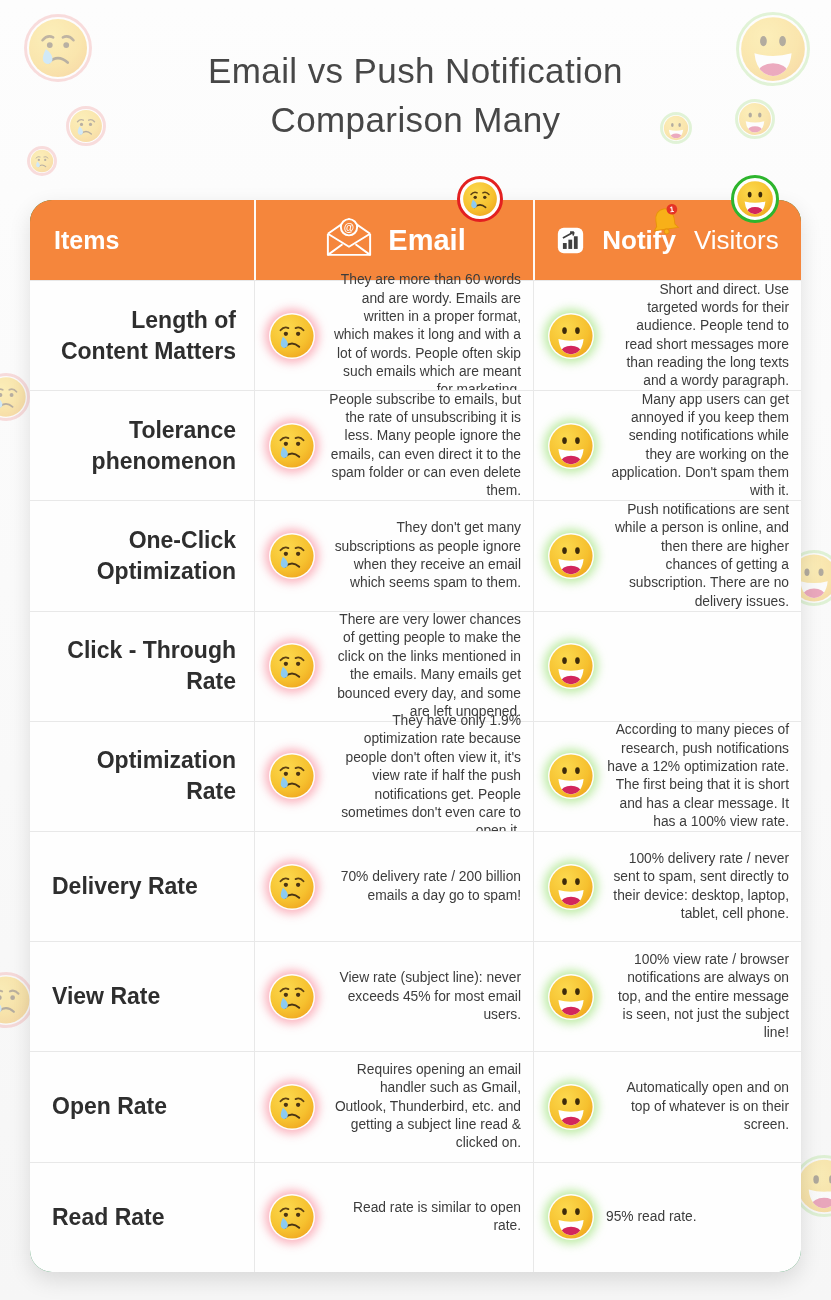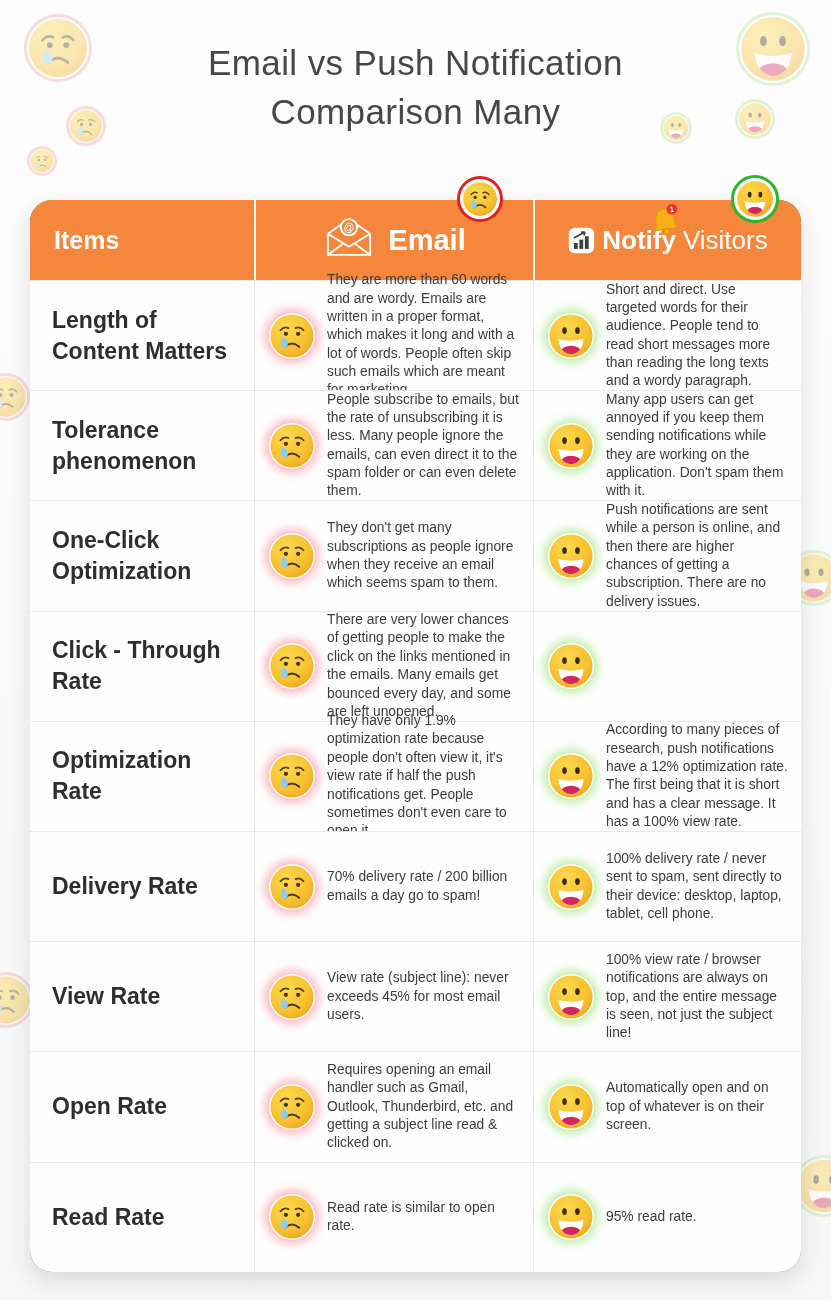--- a/index.html
+++ b/index.html
@@ -4,46 +4,47 @@
 <style>
   html,body{margin:0;padding:0;}
   body{
     width:831px;height:1300px;position:relative;overflow:hidden;
     font-family:"Liberation Sans", sans-serif;
     background:linear-gradient(180deg,#FDFDFD 0%,#F9F9F9 60%,#F6F6F6 100%);
   }
   .canvas{position:absolute;inset:0;}
   
   .title{
-    position:absolute;top:38px;left:0;width:831px;text-align:center;
+    position:absolute;top:46px;left:0;width:831px;text-align:center;
     font-size:35px;font-weight:500;color:#474747;line-height:49px;letter-spacing:.4px;
   }
   
   .decor{position:absolute;border-radius:50%;z-index:0;}
   .decor .ring{position:absolute;inset:0;border-radius:50%;}
   .decor.sad{opacity:.38;}
   .decor.happy{opacity:.38;}
   .decor.sad .ring{border:3px solid #F2A9A9;}
   .decor.happy .ring{border:3px solid #B5E49B;}
   .decor svg{position:absolute;inset:3px;width:calc(100% - 6px);height:calc(100% - 6px);}
   
   .table{
     position:absolute;left:30px;top:200px;width:771px;height:1072px;
     border-radius:22px;overflow:hidden;background:#15803d;z-index:1;
     box-shadow:0 8px 22px rgba(0,0,0,.12);
+    text-align:right;
   }
   .thead{
     display:grid;grid-template-columns:224px 279px 268px;height:80px;
     background:#F5863C;color:#fff;
   }
   .thead .hcell{display:flex;align-items:center;justify-content:center;}
   .thead .hcell + .hcell{border-left:2px solid rgba(255,255,255,.95);}
   .hcell.items{justify-content:flex-start;padding-left:24px;font-size:25px;font-weight:700;}
   .hcell.email{gap:13px;font-size:29px;font-weight:700;}
-  .hcell.nv{gap:7px;font-size:26px;}
+  .hcell.nv{gap:18px;font-size:26px;}
   .nv-bold{font-weight:700;}
   .nv-reg{font-weight:400;}
   .nv-logo{width:27px;height:27px;}
   .tbody{display:grid;grid-template-columns:224px 279px 268px;grid-auto-rows:110.2px;}
   .cell{border-top:1px solid #E8E8E8;display:flex;align-items:center;background:#FEFEFE;}
   .cell.c2,.cell.c3{border-left:1px solid #E8E8E8;}
   .cell.c1{padding:0 18px 0 22px;}
   .item-label{font-size:23px;font-weight:700;color:#2E2E2E;line-height:1.35;}
   .cell.c2,.cell.c3{padding:6px 12px 6px 14px;gap:12px;}
   .emoji-wrap{flex:0 0 46px;width:46px;height:46px;border-radius:50%;position:relative;}

